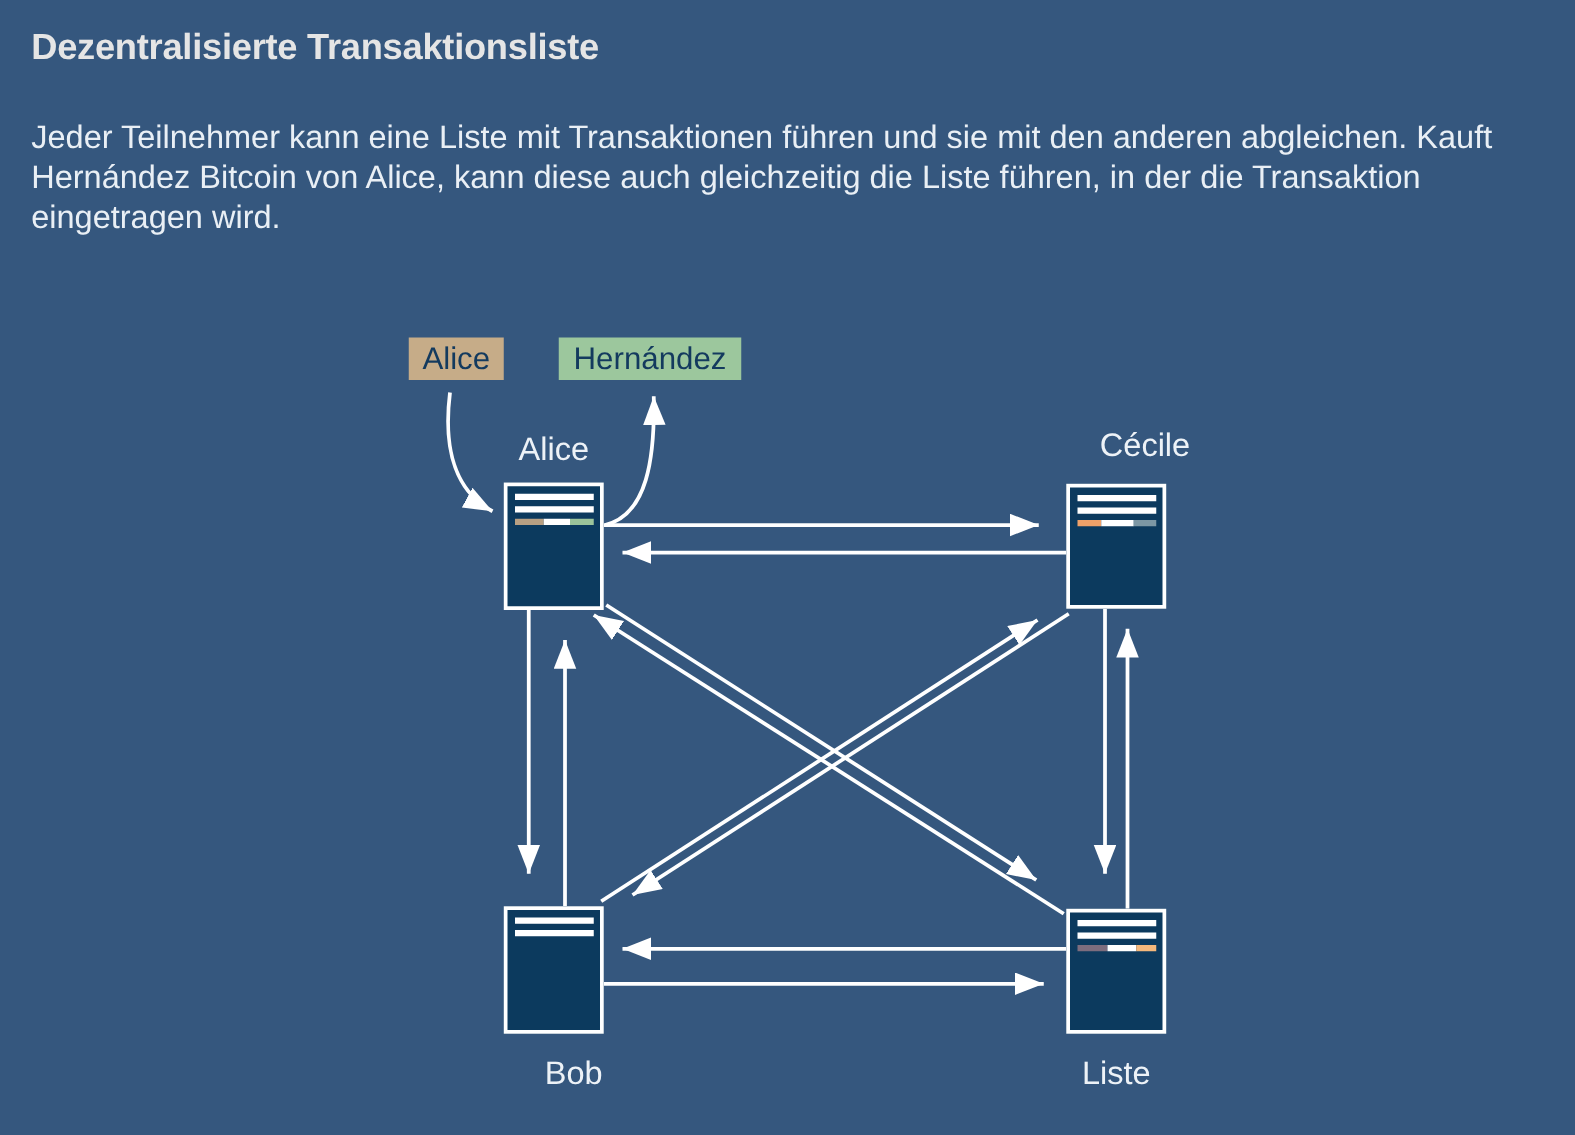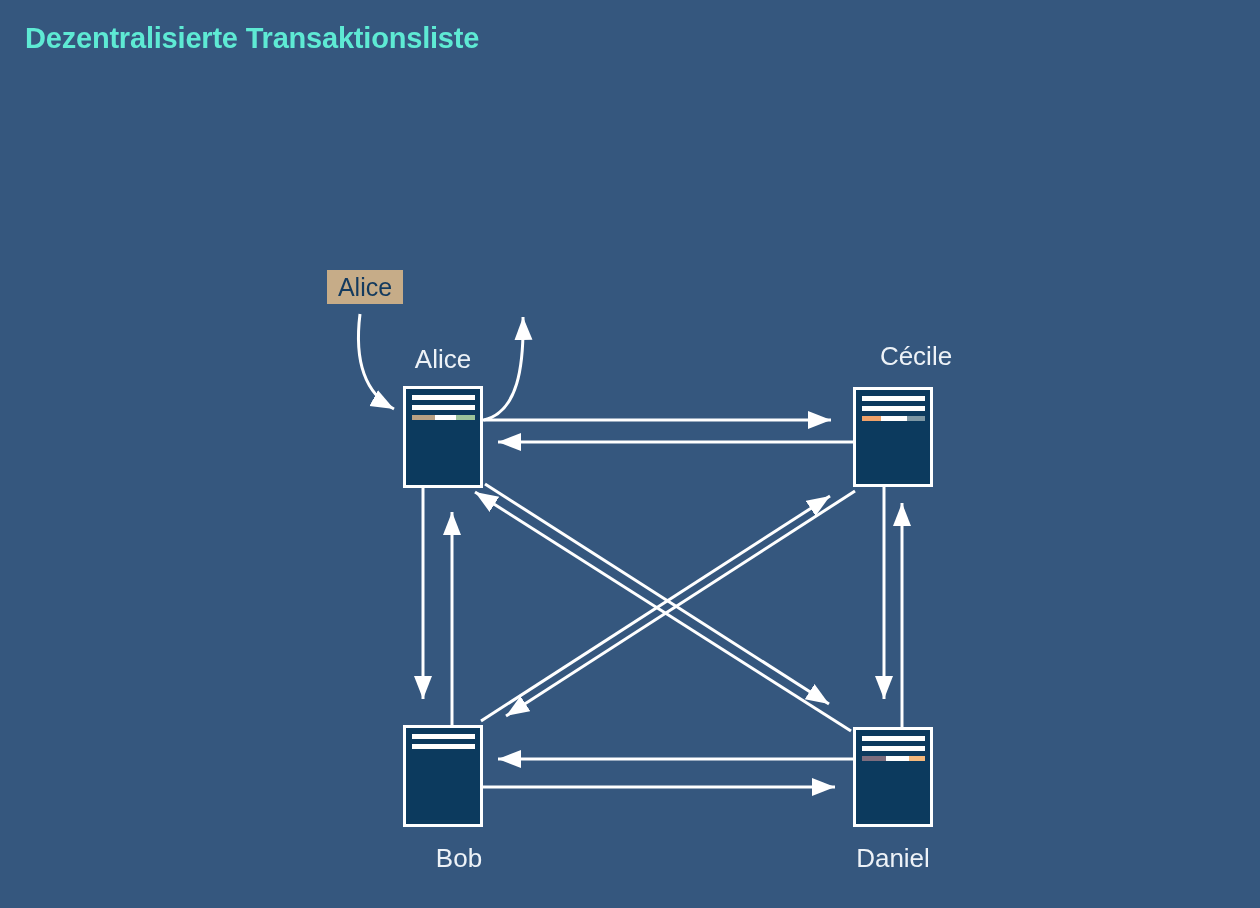--- a/index.html
+++ b/index.html
@@ -5,21 +5,21 @@
   html,body{margin:0;padding:0;}
   .page{
     position:relative;
     width:1260px;height:908px;
     overflow:hidden;
     font-family:"Liberation Sans", sans-serif;
   }
   .page-title{
     position:absolute;left:25px;top:22px;
     font-size:29px;font-weight:700;letter-spacing:-0.2px;
-    color:#5eead4;margin:0;
+    color:#e5e5e5;margin:0;
   }
   .page-desc{
     position:absolute;left:25px;top:93px;width:1215px;
     font-size:26px;line-height:32px;font-weight:400;
     color:#E9EFF5;margin:0;
   }
   .arrows-layer{
     position:absolute;left:0;top:0;width:1260px;height:908px;
     z-index:1;pointer-events:none;
   }
@@ -55,23 +55,27 @@
   .tag-alice{left:327px;top:270px;width:76px;}
   .tag-hernandez{left:447px;top:270px;width:146px;}
 </style>
 </head>
 <body>
 
 <div class="page" style="background: rgb(53, 87, 126);">
 
   <h1 class="page-title">Dezentralisierte Transaktionsliste</h1>
 
+  <p class="page-desc">Jeder Teilnehmer kann eine Liste mit Transaktionen führen und sie mit den anderen abgleichen. Kauft Hernández Bitcoin von Alice, kann diese auch gleichzeitig die Liste führen, in der die Transaktion eingetragen wird.</p>
 
   <div class="tag tag-alice" style="background: rgb(198, 172, 136);">
     <span>Alice</span>
+  </div>
+  <div class="tag tag-hernandez" style="background: rgb(156, 199, 157);">
+    <span>Hernández</span>
   </div>
 
   <svg class="arrows-layer" width="1260" height="908" viewBox="0 0 1260 908" xmlns="http://www.w3.org/2000/svg">
     <defs>
       <marker id="arrowhead" markerUnits="userSpaceOnUse" markerWidth="26" markerHeight="20" refX="23" refY="9" orient="auto">
         <path d="M0,0 L23,9 L0,18 Z" fill="#FFFFFF"></path>
       </marker>
     </defs>
     <g id="edge-layer">
         <line x1="483" y1="420" x2="831" y2="420" stroke="#FFFFFF" stroke-width="3" marker-end="url(#arrowhead)"></line>
@@ -87,21 +91,21 @@
         <line x1="481" y1="721" x2="830" y2="496" stroke="#FFFFFF" stroke-width="3" marker-end="url(#arrowhead)"></line>
         <line x1="855" y1="491" x2="506" y2="716" stroke="#FFFFFF" stroke-width="3" marker-end="url(#arrowhead)"></line>
         <path d="M 360,314 C 354,362 366,394 394,409" fill="none" stroke="#FFFFFF" stroke-width="3" marker-end="url(#arrowhead)"></path>
         <path d="M 484,420 C 518,412 524,366 523,317" fill="none" stroke="#FFFFFF" stroke-width="3" marker-end="url(#arrowhead)"></path>
       </g>
   </svg>
 
   <div class="nlabel label-alice">Alice</div>
   <div class="nlabel label-cecile">Cécile</div>
   <div class="nlabel label-bob">Bob</div>
-  <div class="nlabel label-daniel">Daniel</div>
+  <div class="nlabel label-daniel">Liste</div>
 
   <div class="node node-alice" style="background: rgb(12, 58, 94);">
     <div class="row" style="background: rgb(255, 255, 255);"></div>
     <div class="row" style="background: rgb(255, 255, 255);"></div>
     <div class="row seg">
       <span class="s1" style="background: rgb(184, 160, 131);"></span>
       <span class="s2" style="background: rgb(255, 255, 255);"></span>
       <span class="s3" style="background: rgb(156, 196, 155);"></span>
     </div>
   </div>

